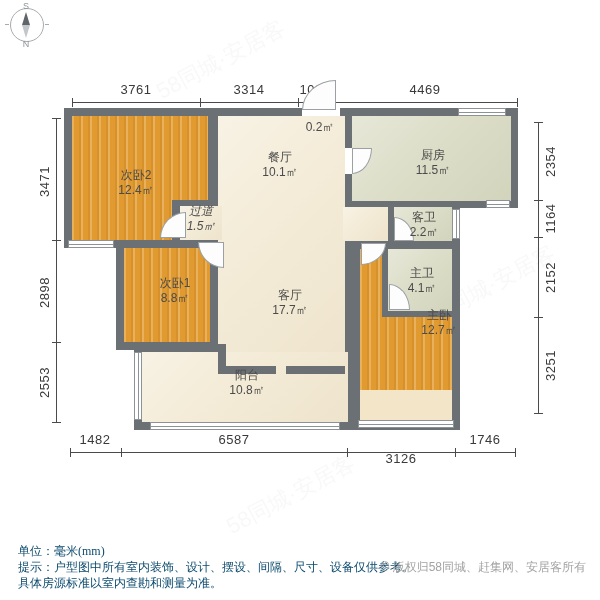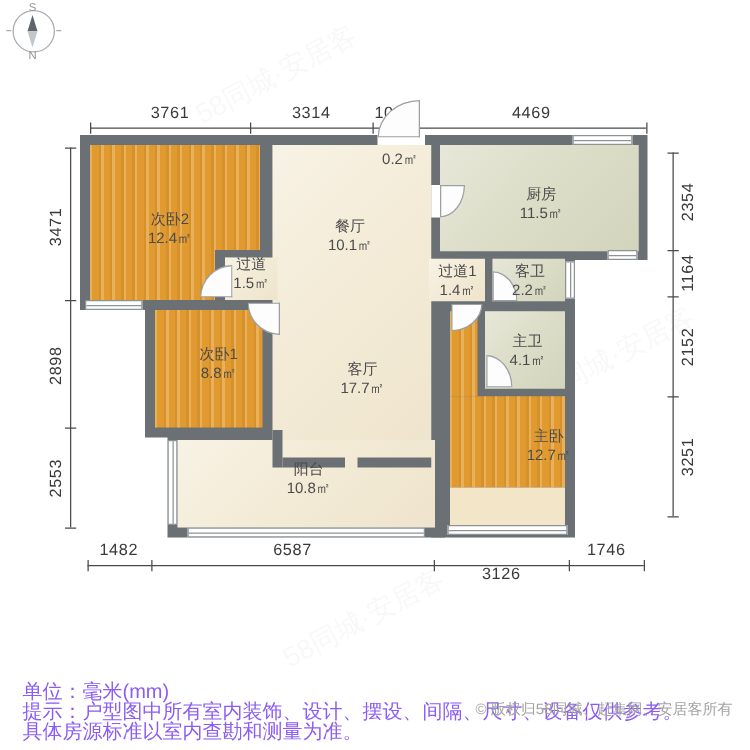--- a/index.html
+++ b/index.html
@@ -23,21 +23,21 @@
   .door{position:absolute;background:#fdfdfd;border:1px solid #9aa0a4;box-sizing:border-box;}
   
   .dline-h{position:absolute;height:1px;background:#4a4a4a;}
   .dline-v{position:absolute;width:1px;background:#4a4a4a;}
   .tick-v{position:absolute;width:1px;height:9px;background:#4a4a4a;}
   .tick-h{position:absolute;width:9px;height:1px;background:#4a4a4a;}
   .dim{position:absolute;width:60px;text-align:center;font-size:13px;color:#3a3a3a;letter-spacing:0.5px;}
   .dim-rot{transform:rotate(-90deg);}
   
   .room-label{position:absolute;width:80px;text-align:center;font-size:12px;color:#4b4b4b;line-height:15px;}
-  .footer-text{position:absolute;font-size:16px;color:#8b5cf6;}
+  .footer-text{position:absolute;font-size:12px;color:#0c4a6e;font-family:Liberation Serif, serif;}
   .copyright{position:absolute;font-size:12px;color:#a3a3a3;}
   
   .compass-circle{position:absolute;left:10px;top:8px;width:34px;height:34px;border:1.5px solid #a7acb0;border-radius:50%;box-sizing:border-box;}
   .compass-letter{position:absolute;font-size:9px;color:#8d9397;width:10px;text-align:center;}
   .needle-top{position:absolute;left:22px;top:12px;width:0;height:0;border-left:4.5px solid transparent;border-right:4.5px solid transparent;border-bottom:13px solid #5f6569;}
   .needle-bottom{position:absolute;left:22px;top:25px;width:0;height:0;border-left:4.5px solid transparent;border-right:4.5px solid transparent;border-top:13px solid #c2c7cb;}
   .compass-tick{position:absolute;width:4px;height:1px;background:#a7acb0;}
   .watermark{position:absolute;font-size:22px;color:rgba(130,130,130,0.06);transform:rotate(-28deg);white-space:nowrap;}
 </style>
 </head>
@@ -149,56 +149,52 @@
   <div style="position:absolute;left:345px;top:148px;width:7px;height:26px;background:#ffffff;"></div>
   <div class="door" style="left:352px;top:148px;width:20px;height:26px;border-radius:0 0 100% 0;"></div>
   <div class="door" style="left:394px;top:217px;width:20px;height:24px;border-radius:0 100% 0 0;"></div>
   <div class="door" style="left:389px;top:284px;width:21px;height:26px;border-radius:0 100% 0 0;"></div>
   <div class="door" style="left:361px;top:243px;width:25px;height:22px;border-radius:0 0 100% 0;"></div>
 
   <div class="room-label" style="left:96px;top:168px;">
     <div>次卧2</div>
     <div>12.4㎡</div>
   </div>
-  <div class="room-label" style="left:240px;top:150px;margin-top:24px;">
+  <div class="room-label" style="left:240px;top:150px;">
     <div>餐厅</div>
     <div>10.1㎡</div>
   </div>
   <div class="room-label" style="left:280px;top:120px;">
     <div>0.2㎡</div>
   </div>
   <div class="room-label" style="left:393px;top:148px;">
     <div>厨房</div>
     <div>11.5㎡</div>
   </div>
-  <div class="room-label" style="left:161px;top:204px;">
+  <div class="room-label" style="left:161px;top:204px;font-style:italic;">
     <div>过道</div>
     <div>1.5㎡</div>
-  </div>
-  <div class="room-label" style="left:326px;top:210px;">
-    <div>过道1</div>
-    <div>1.4㎡</div>
   </div>
   <div class="room-label" style="left:384px;top:210px;">
     <div>客卫</div>
     <div>2.2㎡</div>
   </div>
   <div class="room-label" style="left:135px;top:276px;">
     <div>次卧1</div>
     <div>8.8㎡</div>
   </div>
   <div class="room-label" style="left:250px;top:288px;">
     <div>客厅</div>
     <div>17.7㎡</div>
   </div>
   <div class="room-label" style="left:382px;top:266px;">
     <div>主卫</div>
     <div>4.1㎡</div>
   </div>
-  <div class="room-label" style="left:363px;top:342px;padding-left:36px;">
+  <div class="room-label" style="left:363px;top:308px;padding-left:36px;">
     <div>主卧</div>
     <div>12.7㎡</div>
   </div>
   <div class="room-label" style="left:207px;top:368px;">
     <div>阳台</div>
     <div>10.8㎡</div>
   </div>
 
   <div class="footer-text" style="left:18px;top:543px;">单位：毫米(mm)</div>
   <div class="footer-text" style="left:18px;top:575px;">具体房源标准以室内查勘和测量为准。</div>

